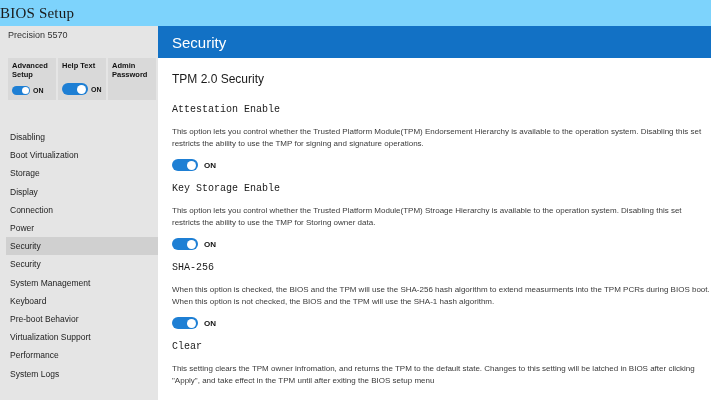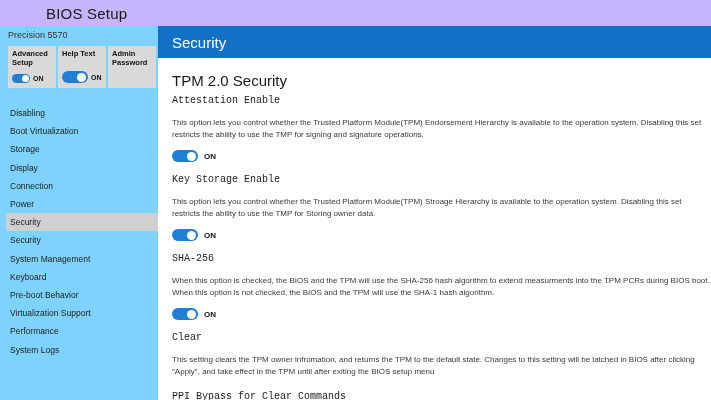--- a/index.html
+++ b/index.html
@@ -15,46 +15,47 @@
     width: 711px; height: 400px;
     background: #ffffff;
     display: flex;
     flex-direction: column;
   }
 
   
   .titlebar {
     height: 26px;
     flex: none;
-    background: #c4b5fd;
-    display: flex;
-    align-items: center;
-    padding-left: 46px;
+    background: #7dd3fc;
+    display: flex;
+    align-items: center;
+    font-family: Liberation Serif, serif;
   }
   .titlebar .app-title {
     font-size: 15px;
     color: #1a1a1a;
     letter-spacing: .2px;
   }
 
   
   .body {
     flex: 1;
     display: flex;
     min-height: 0;
   }
 
   
   .leftpane {
     width: 158px;
     flex: none;
-    background: #7dd3fc;
+    background: #e5e5e5;
     display: flex;
     flex-direction: column;
     padding-left: 6px;
+    gap: 12px;
   }
   .model-name {
     font-size: 9px;
     color: #333333;
     padding: 4px 0 6px 2px;
   }
 
   .toggle-row {
     display: flex;
     gap: 2px;
@@ -148,23 +149,23 @@
     color: #ffffff;
     font-size: 15px;
   }
   .content-scroll {
     flex: 1;
     overflow: hidden;
     padding: 14px 0 0 14px;
   }
 
   .section-title {
-    font-size: 15px;
+    font-size: 12px;
     color: #1a1a1a;
-    margin-bottom: 6px;
+    margin-bottom: 18px;
   }
   .field-label {
     font-size: 10px;
     color: #1a1a1a;
     margin-bottom: 11px;
     font-family: Liberation Mono, monospace;
   }
   .desc {
     font-size: 8px;
     color: #3a3a3a;

